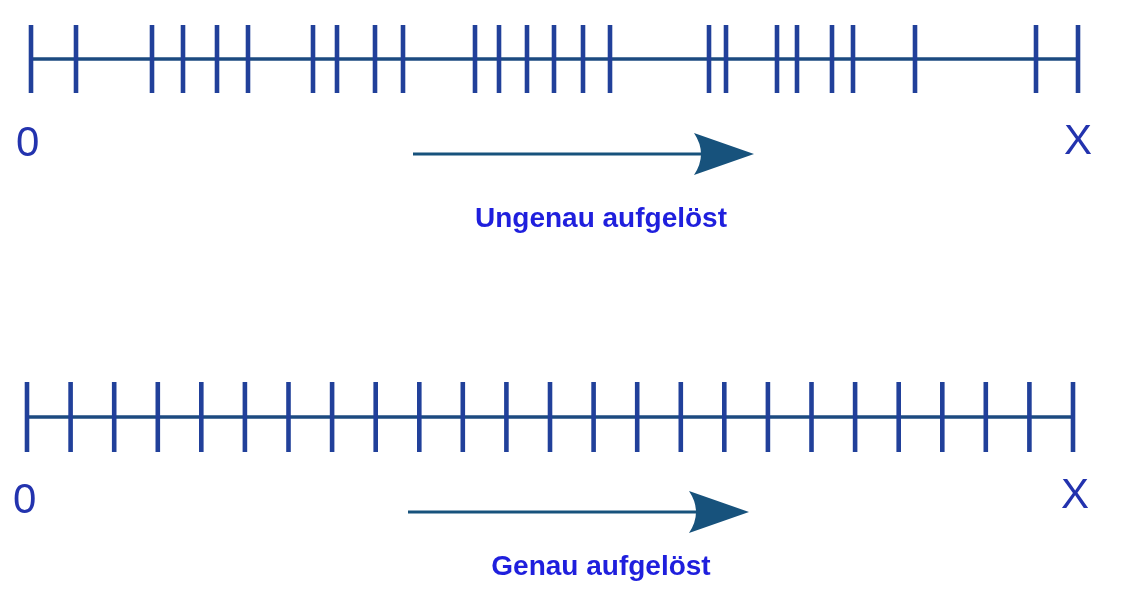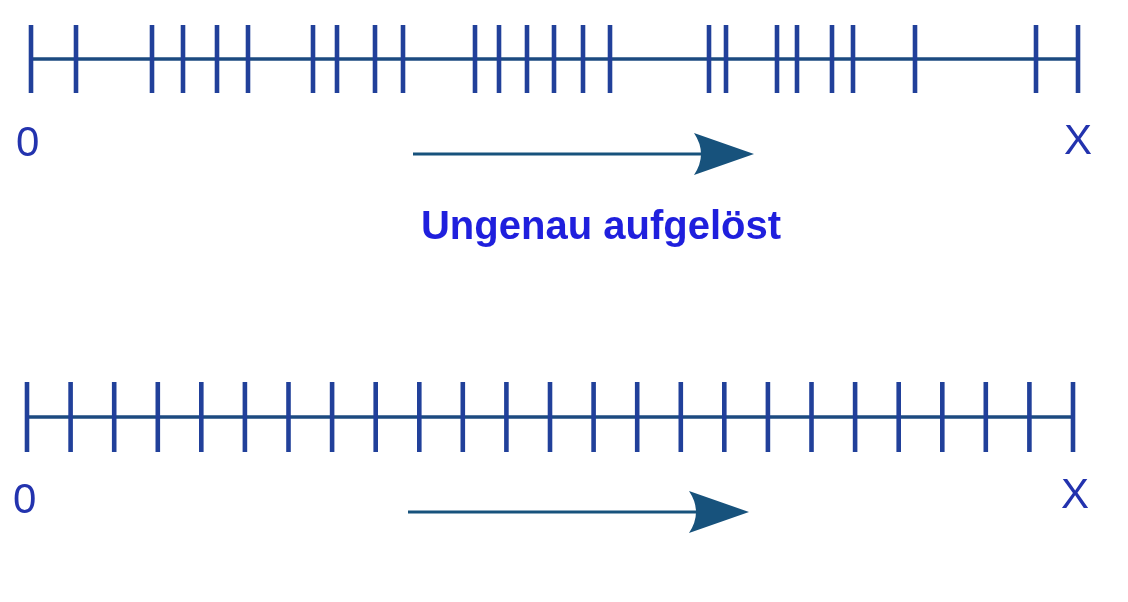--- a/index.html
+++ b/index.html
@@ -28,21 +28,21 @@
     font-weight: 400;
     line-height: 1;
     color: #2333ae;
     white-space: nowrap;
   }
   .caption {
     position: absolute;
     left: 301px;
     width: 600px;
     text-align: center;
-    font-size: 40px;
+    font-size: 28px;
     font-weight: 700;
     line-height: 1.1;
     color: #1f1fdd;
     white-space: nowrap;
   }
 </style>
 </head>
 <body>
 
 <div id="canvas">
@@ -105,14 +105,15 @@
       <line x1="408" y1="512" x2="705" y2="512" stroke="#17527c" stroke-width="3"></line>
       <path d="M 749 512 L 689 491 Q 703 512 689 533 Z" fill="#17527c"></path>
     </svg>
 
   <div class="endpoint-label" id="origin-0" style="left: 16px; top: 121px;">0</div>
   <div class="endpoint-label" id="end-0" style="left: 1064px; top: 119px;">X</div>
   <div class="caption" id="caption-0" style="top: 203px;">Ungenau aufgelöst</div>
 
   <div class="endpoint-label" id="origin-1" style="left: 13px; top: 478px;">0</div>
   <div class="endpoint-label" id="end-1" style="left: 1061px; top: 473px;">X</div>
+  <div class="caption" id="caption-1" style="top: 551px;">Genau aufgelöst</div>
 
 </div>
 
 </body></html>

